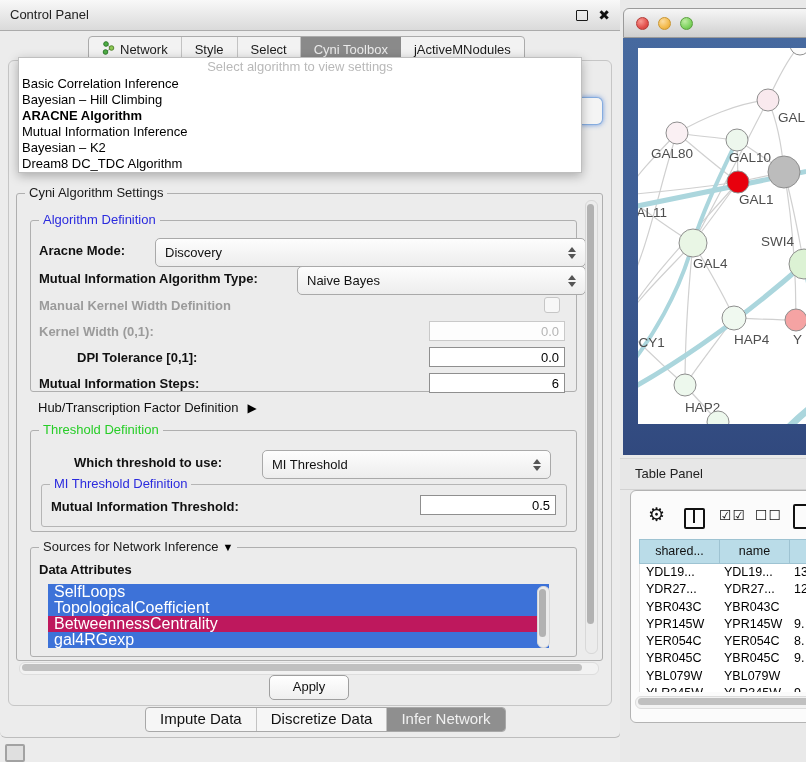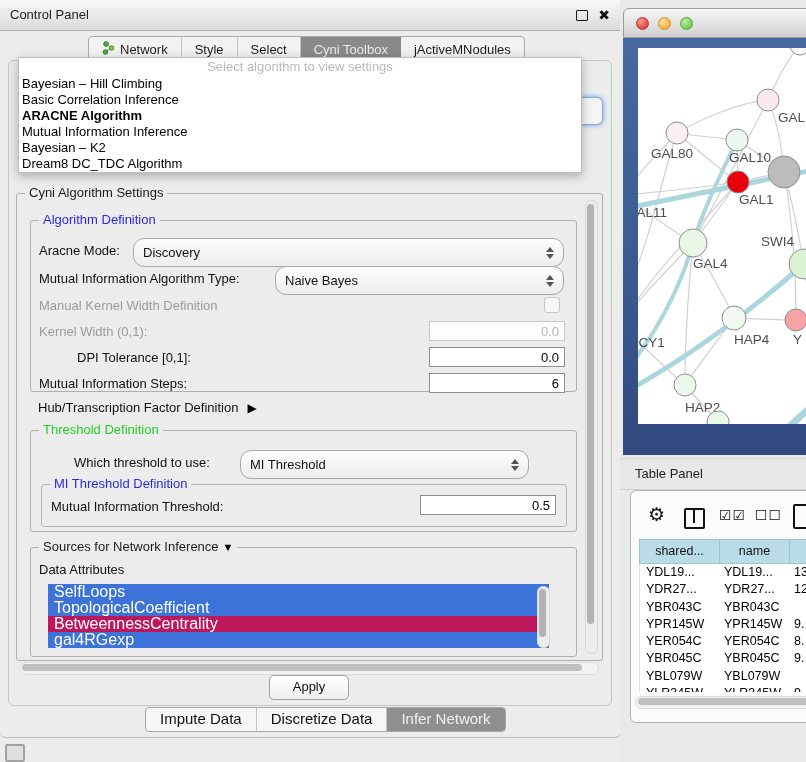--- a/index.html
+++ b/index.html
@@ -47,26 +47,26 @@
   .gb-title{position:absolute;top:-9px;left:8px;background:#ECECEC;padding:0 4px;font-size:13px;color:#1B1B1B;white-space:nowrap;}
   .gb-title.blue{color:#2B2BDE;}
   .gb-title.green{color:#27CD27;}
 
   .cyni-box{left:7px;top:132px;width:585px;height:466px;}
   .alg-box{left:13px;top:26px;width:545px;height:170px;}
   .thr-box{left:13px;top:236px;width:545px;height:100px;}
   .mi-box{left:10px;top:53px;width:524px;height:41px;border:1px solid #B5B5B5;border-radius:3px;}
   .src-box{left:13px;top:353px;width:545px;height:108px;}
 
-  .flabel{font-size:13px;font-weight:normal;color:#111;white-space:nowrap;text-align:center;}
+  .flabel{font-size:13px;font-weight:bold;color:#111;white-space:nowrap;text-align:center;}
   .flabel.disabled{color:#9B9B9B;}
 
   
-  .combo{height:29px;background:linear-gradient(#FDFDFD,#EDEDED);border:1px solid #A9A9A9;border-radius:11px;
-    font-size:13px;color:#111;display:flex;align-items:center;padding-left:9px;cursor:pointer;box-sizing:border-box;}
+  .combo{height:29px;background:linear-gradient(#FDFDFD,#EDEDED);border:1px solid #A9A9A9;border-radius:5px;
+    font-size:13px;color:#111;display:flex;align-items:center;padding-left:9px;cursor:pointer;box-sizing:border-box;margin-left:22px;}
   .stepper{position:absolute;right:9px;top:50%;margin-top:-7px;width:9px;height:14px;}
   .stepper:before,.stepper:after{content:"";position:absolute;left:1px;border-left:4px solid transparent;border-right:4px solid transparent;}
   .stepper:before{top:1px;border-bottom:5px solid #555;}
   .stepper:after{bottom:1px;border-top:5px solid #555;}
 
   .tfield{height:20px;border:1px solid #8F8F8F;background:#FFF;font-size:13px;color:#000;
     text-align:right;padding:0 5px;box-sizing:border-box;width:100%;font-family:inherit;}
   .tfield.disabled{border:1px solid #C9C9C9;background:#FDFDFD;color:#B5B5B5;}
 
   .checkbox{width:14px;height:14px;border:1px solid #C6C6C6;border-radius:3px;background:#F7F7F7;}
@@ -247,22 +247,22 @@
 
   <div class="abs bottom-tabs" id="bottomTabs">
       <div class="btab">Impute Data</div>
       <div class="btab">Discretize Data</div>
       <div class="btab selected">Infer Network</div>
     </div>
 </div>
 
 <div class="abs dropdown" id="dropdown">
   <div class="dd-prompt">Select algorithm to view settings</div>
-<div class="dd-item">Bayesian – Hill Climbing</div>
-    <div class="dd-item">Basic Correlation Inference</div>
+<div class="dd-item">Basic Correlation Inference</div>
+    <div class="dd-item">Bayesian – Hill Climbing</div>
     <div class="dd-item bold">ARACNE Algorithm</div>
     <div class="dd-item">Mutual Information Inference</div>
     <div class="dd-item">Bayesian – K2</div>
     <div class="dd-item">Dream8 DC_TDC Algorithm</div>
   </div>
 <div class="abs combo-fragment"></div>
 
 <div class="abs grip"></div>
 
 <div class="abs right-bg"></div>

